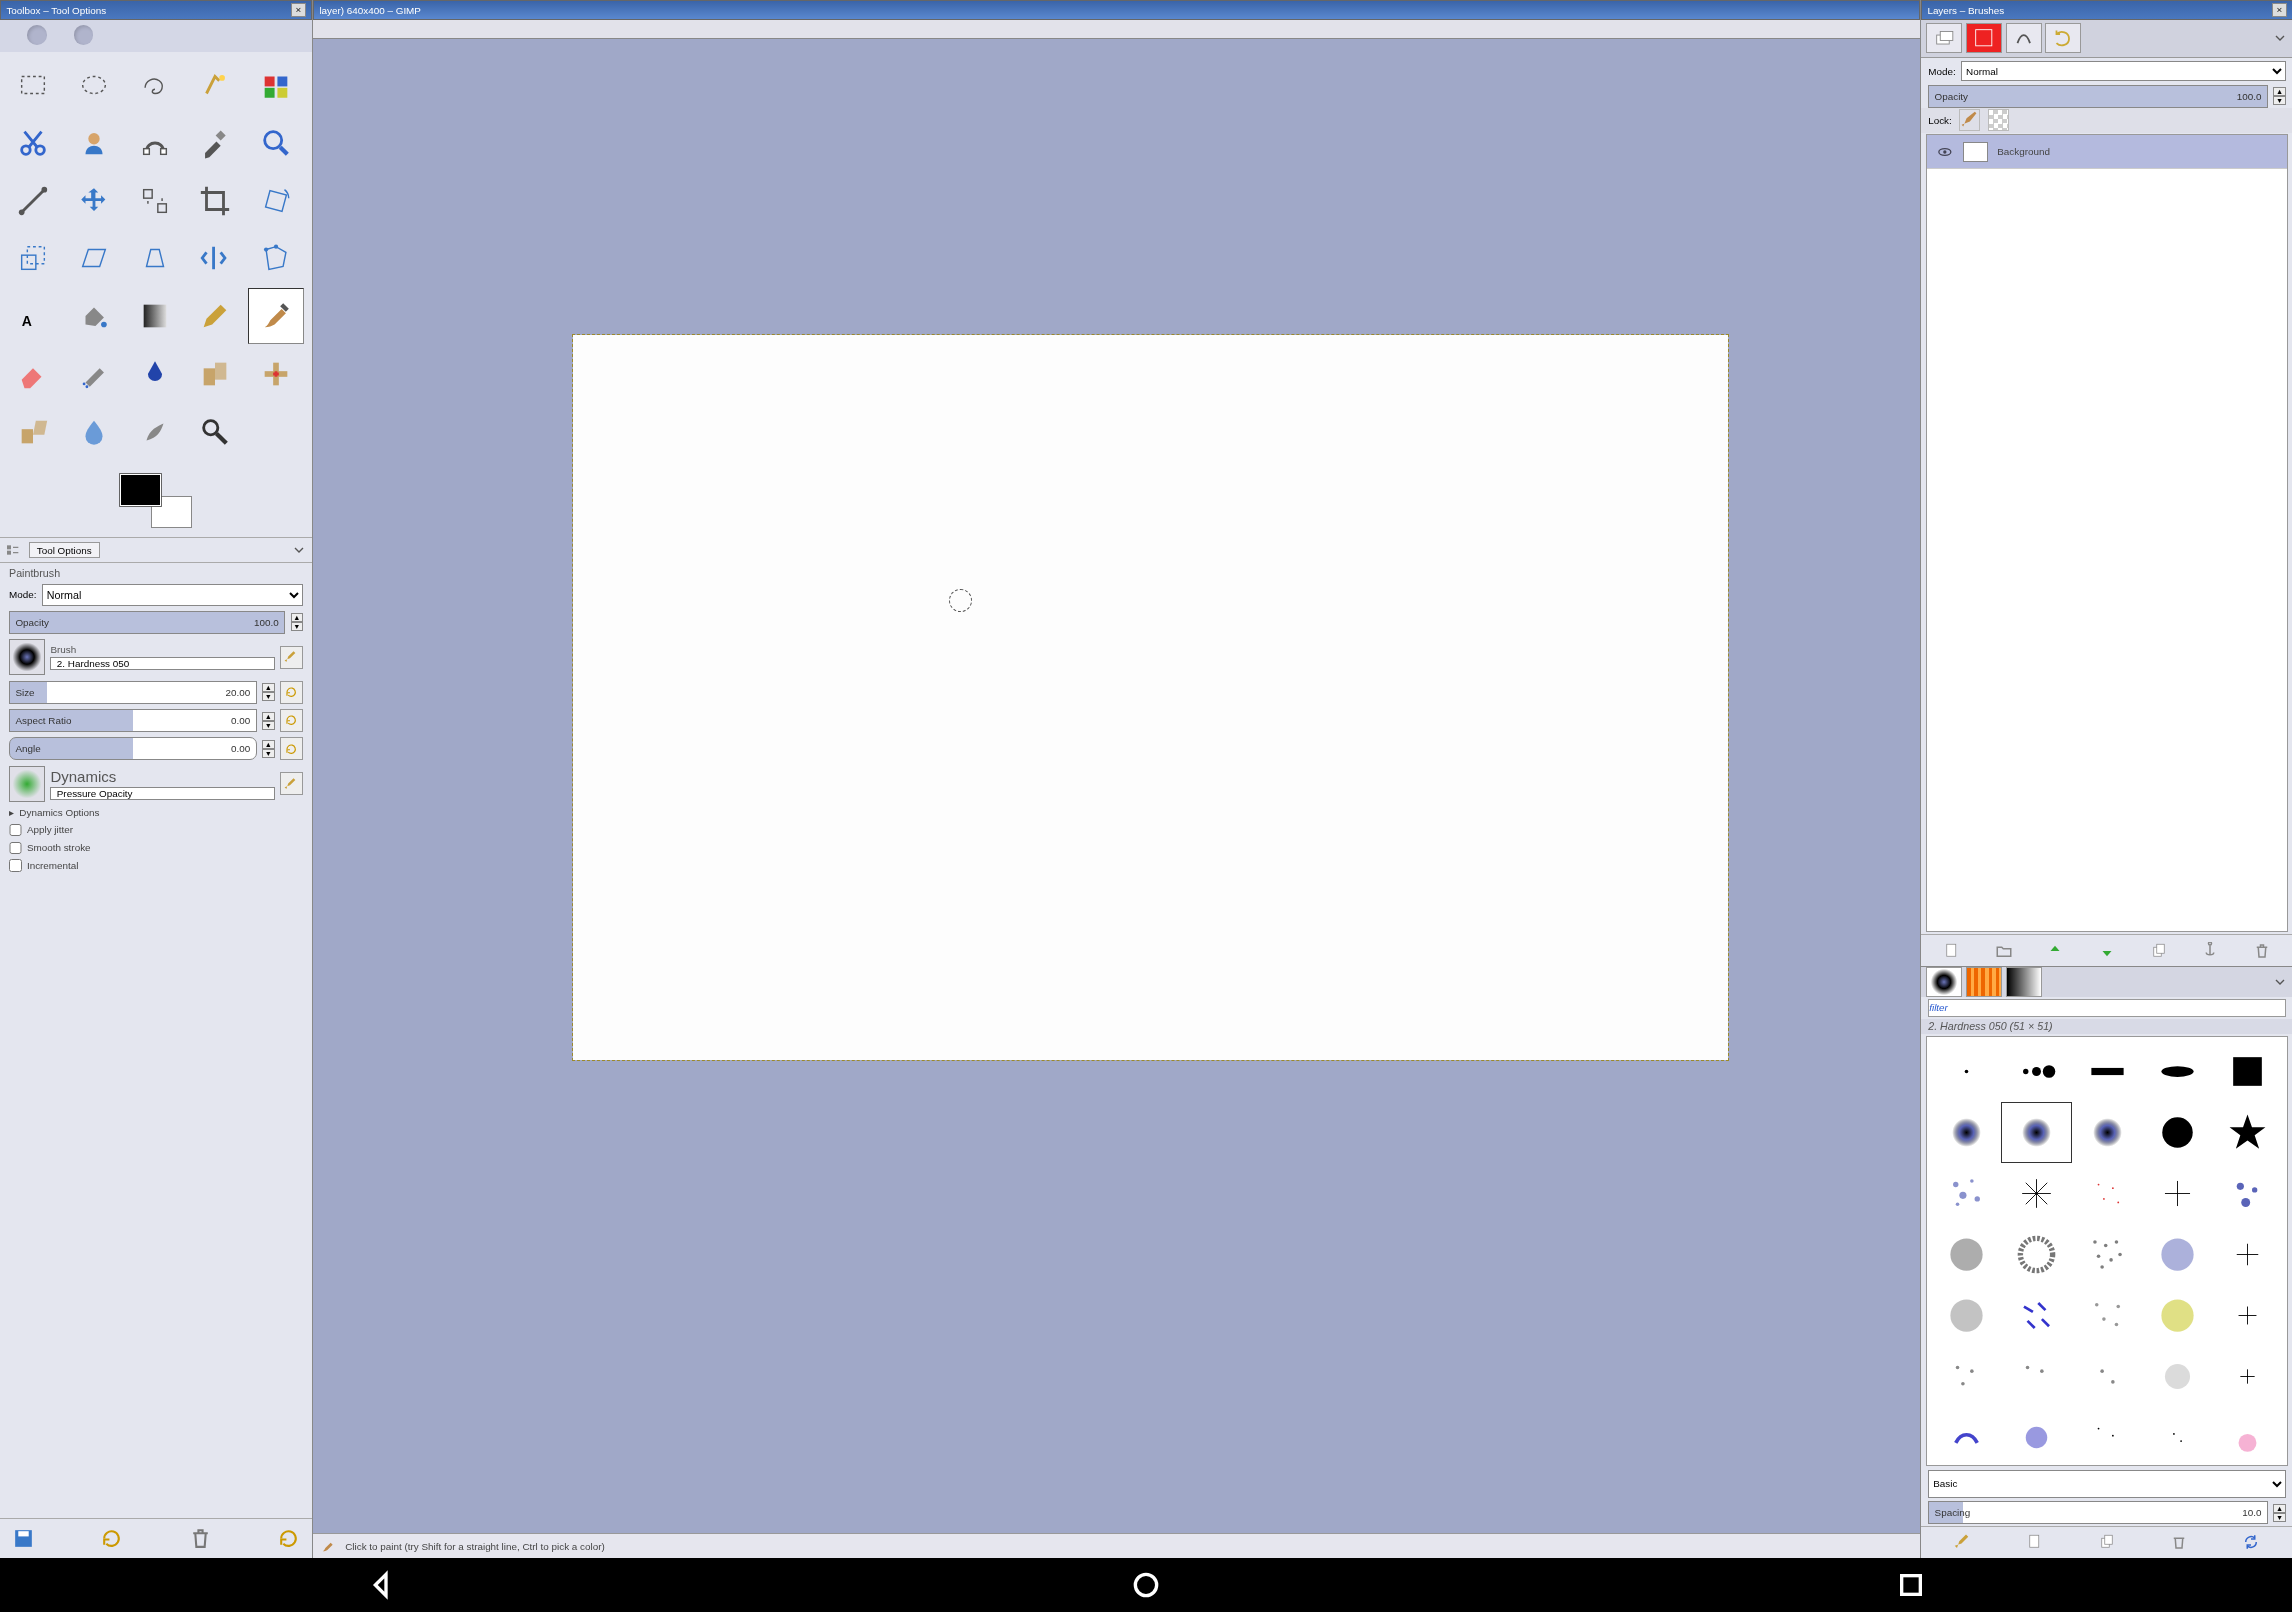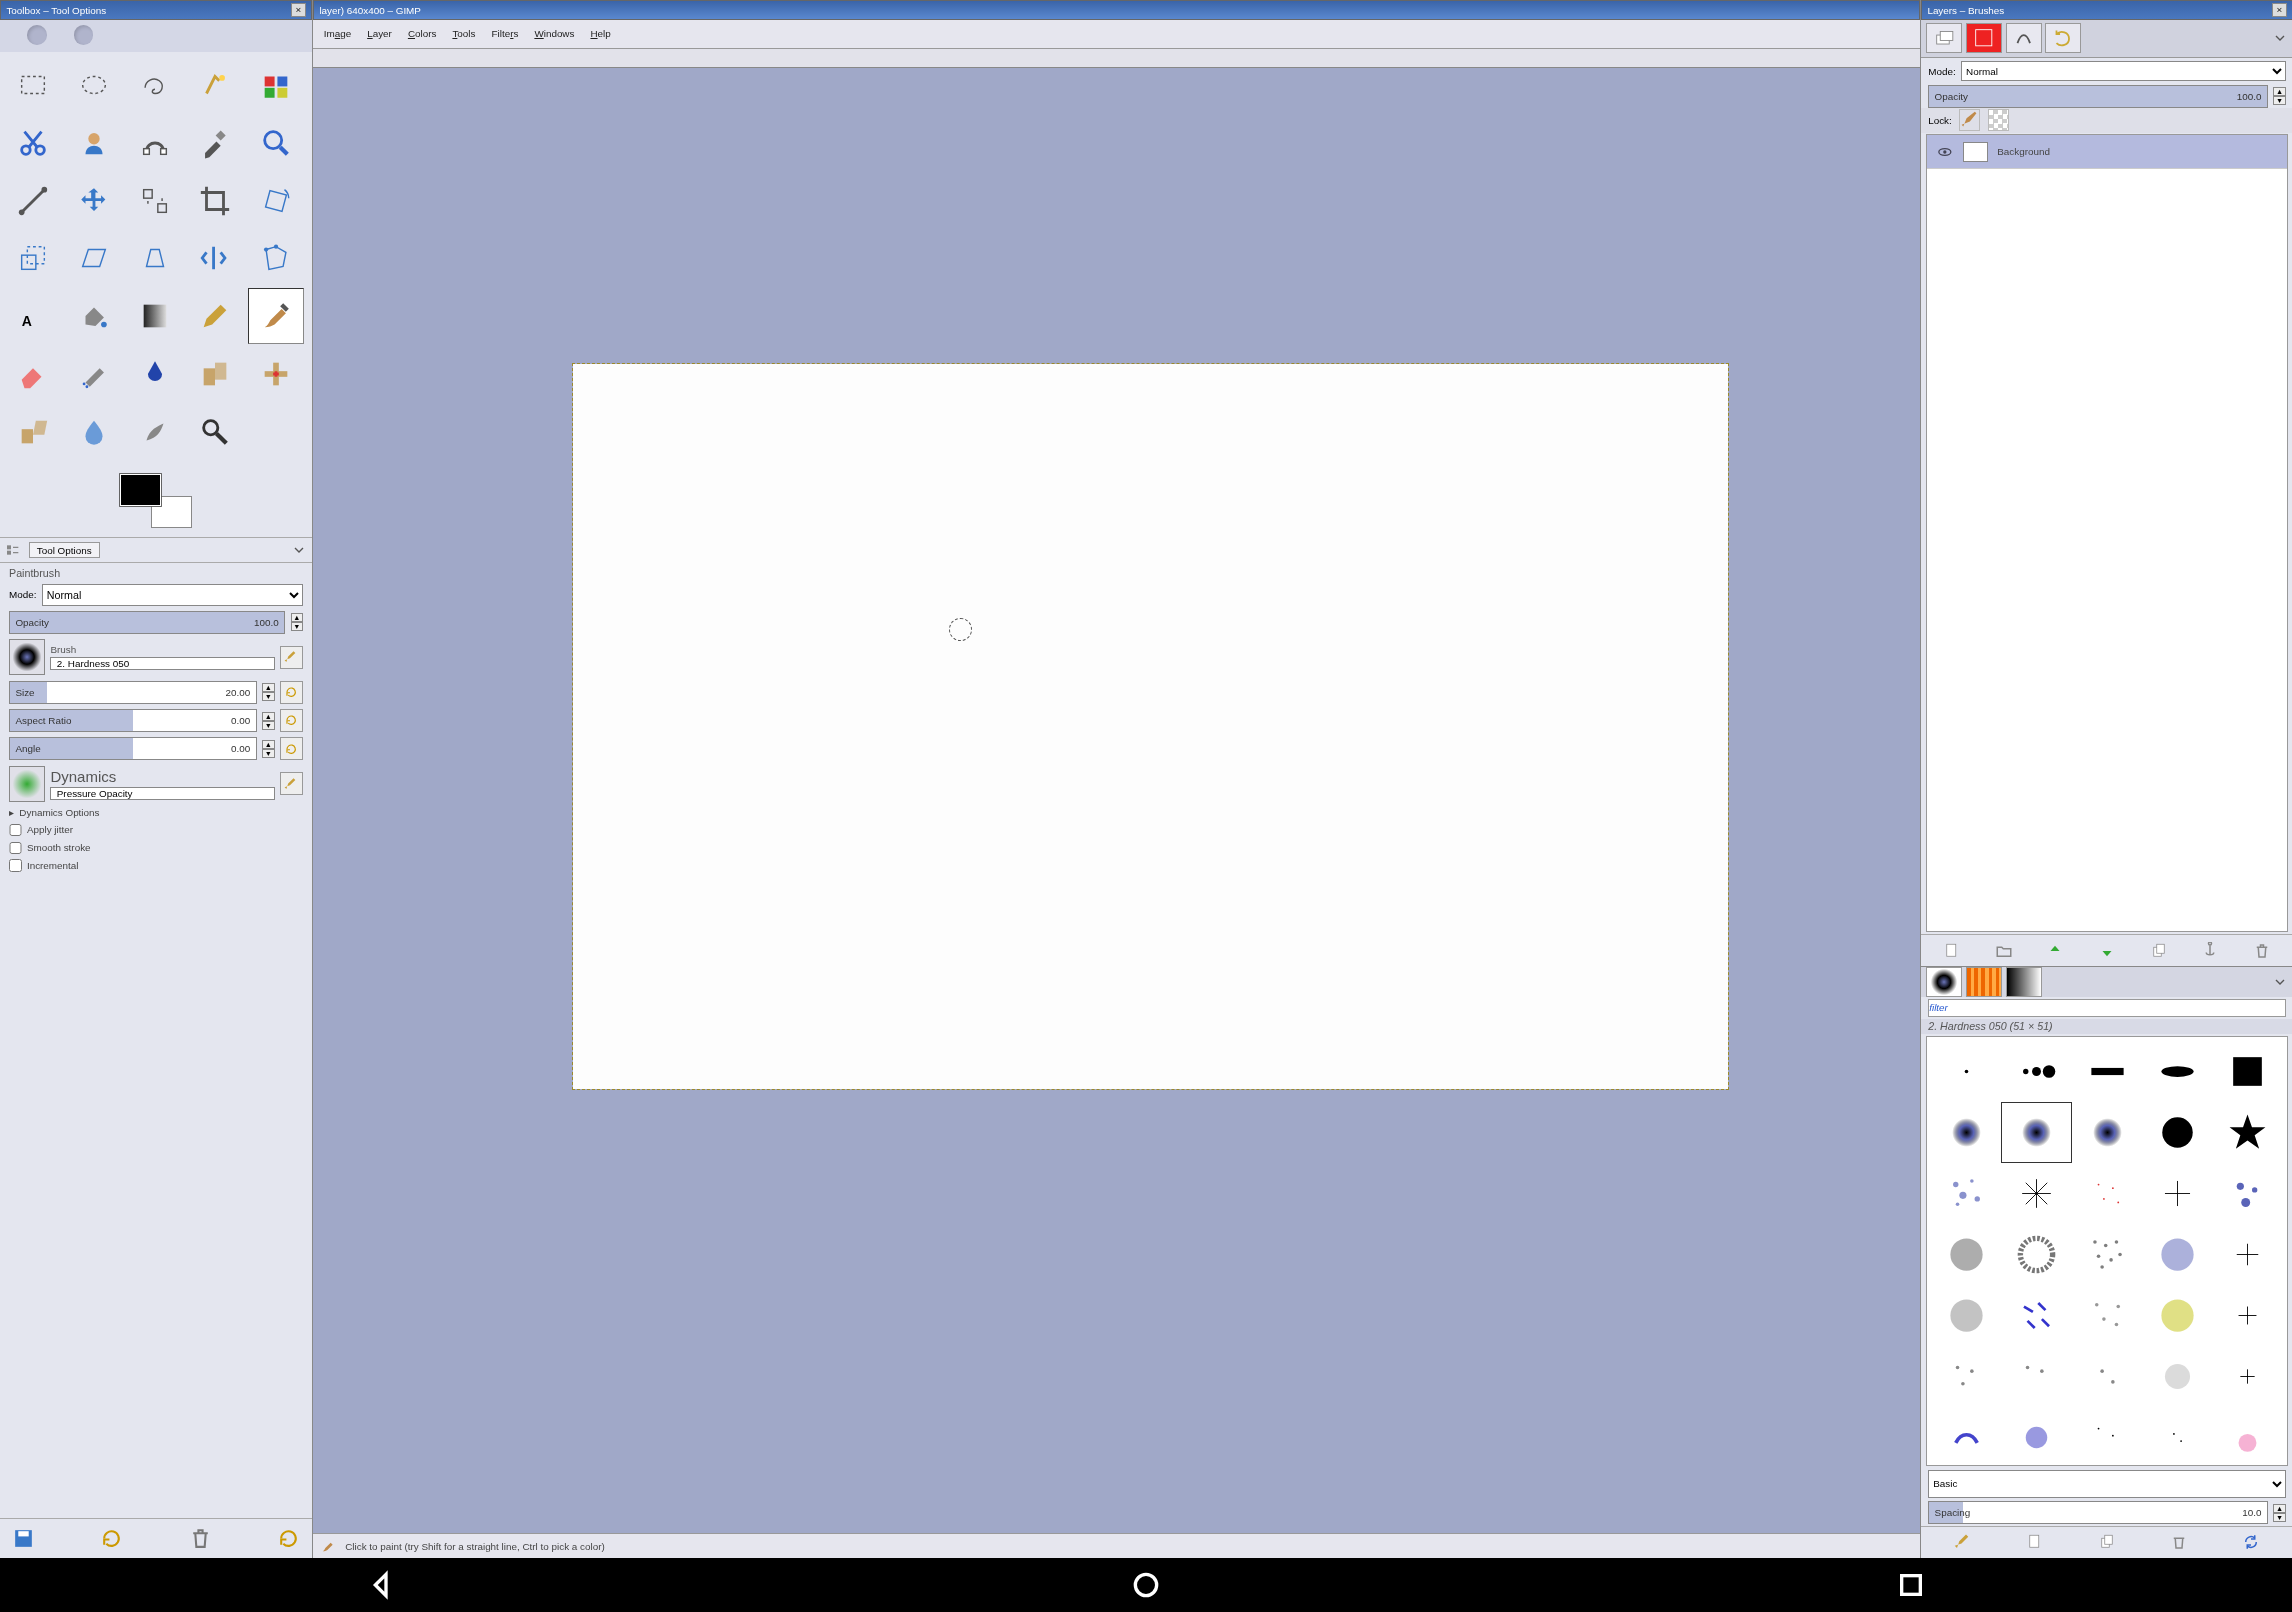--- a/index.html
+++ b/index.html
@@ -378,21 +378,21 @@
             <div>▼</div>
           </div>
         <div class="minibtn">
             <svg viewBox="0 0 24 24">
               <path d="M5 12a7 7 0 1 1 2 5" fill="none" stroke="#c90" stroke-width="2"></path>
               <path d="M5 18v-5h5" fill="none" stroke="#c90" stroke-width="2"></path>
             </svg>
           </div>
       </div>
       <div class="row">
-        <div class="slider" style="background:linear-gradient(to right,#b8c0dc 0%,#b8c0dc 50%,#fff 50%);">
+        <div class="slider" style="background:linear-gradient(to right,#b8c0dc 0%,#b8c0dc 50%,#fff 50%);border-radius:7px;">
           <span>Angle</span>
             <span>0.00</span>
         </div>
         <div class="spin">
             <div>▲</div>
             <div>▼</div>
           </div>
         <div class="minibtn">
             <svg viewBox="0 0 24 24">
               <path d="M5 12a7 7 0 1 1 2 5" fill="none" stroke="#c90" stroke-width="2"></path>
@@ -446,29 +446,20 @@
       <svg class="ico" viewBox="0 0 24 24">
           <path d="M5 12a7 7 0 1 1 2 5" fill="none" stroke="#c90" stroke-width="2"></path>
           <path d="M5 18v-5h5" fill="none" stroke="#c90" stroke-width="2"></path>
         </svg>
     </div>
   </div>
 
   <div class="mainwin">
     <div class="titlebar titlebar-main">
       <span>layer) 640x400 – GIMP</span>
-    </div>
-    <div class="menubar">
-      <span>Im<u>a</u>ge</span>
-      <span><u>L</u>ayer</span>
-      <span><u>C</u>olors</span>
-      <span><u>T</u>ools</span>
-      <span>Filte<u>r</u>s</span>
-      <span><u>W</u>indows</span>
-      <span><u>H</u>elp</span>
     </div>
     <div class="ruler-h"></div>
     <div class="canvas-area">
       <div class="canvas">
         <div class="brush-cursor" style="left:376px; top:254px;"></div>
       </div>
     </div>
     <div class="statusbar">
       <svg width="16" height="16" viewBox="0 0 24 24">
           <path d="M4 20c2-1 3-3 4-5l8-8 3 3-8 8c-2 1-4 2-7 2z" fill="#c08a4a"></path>

